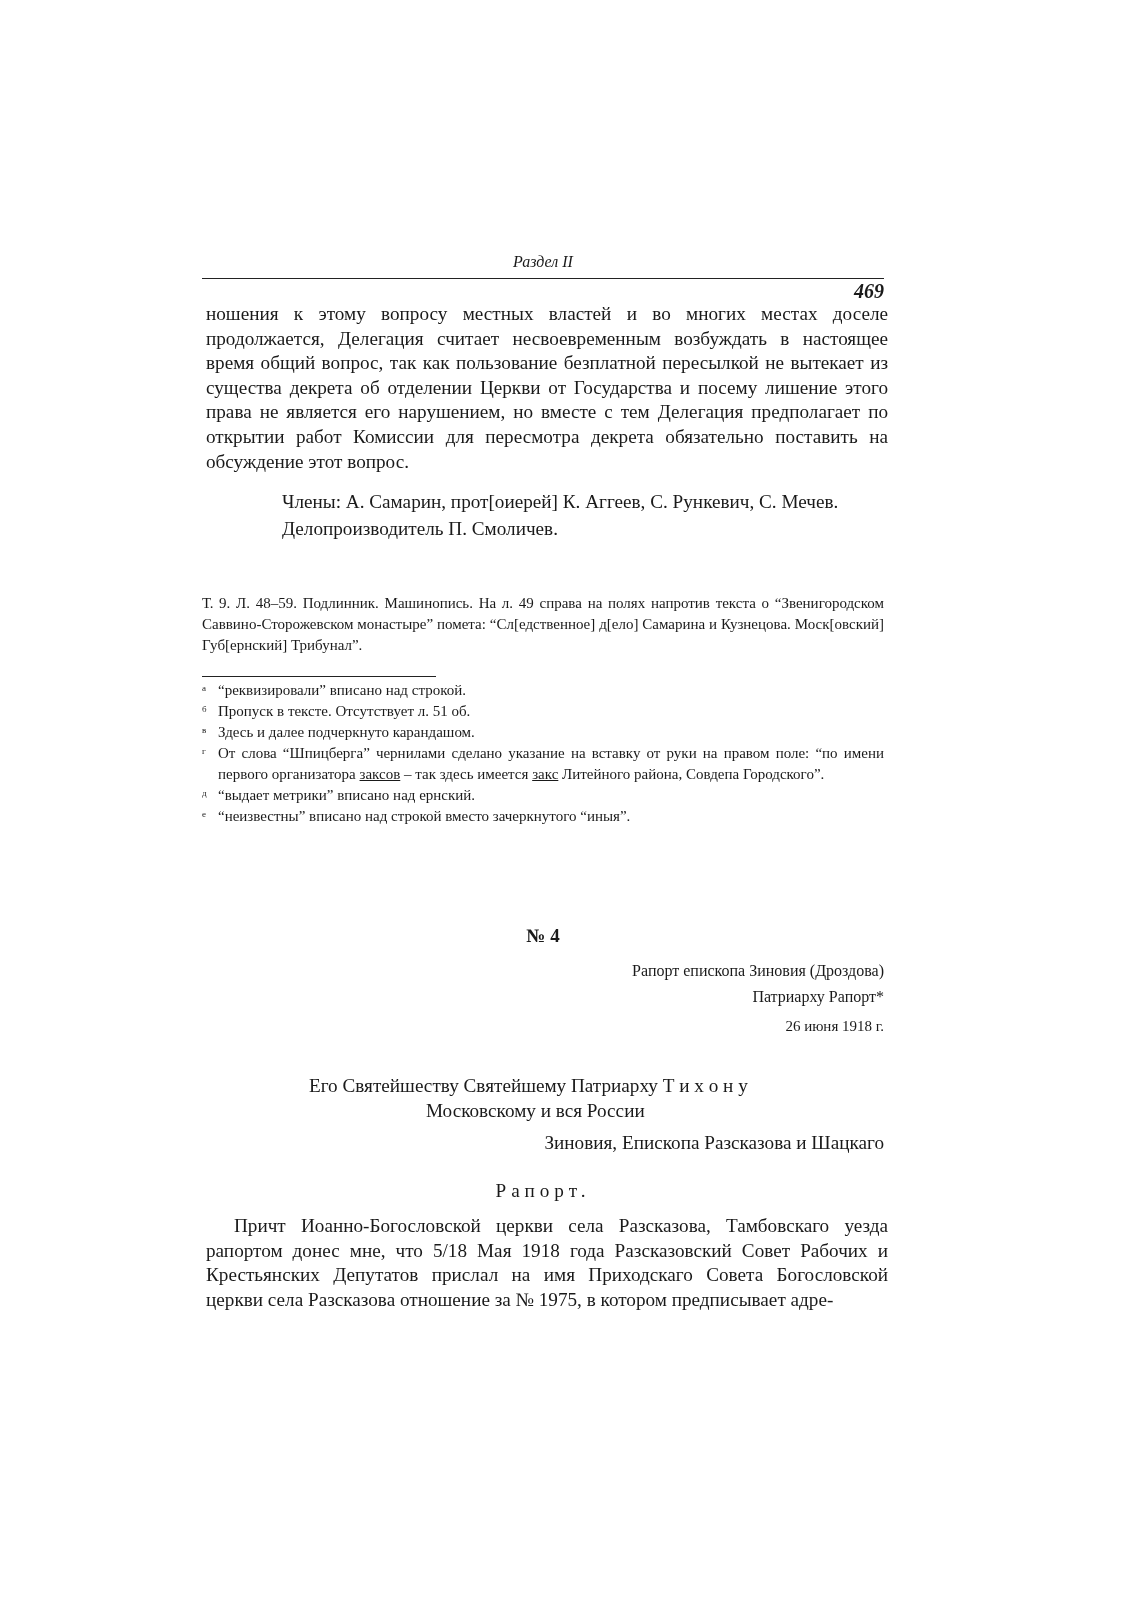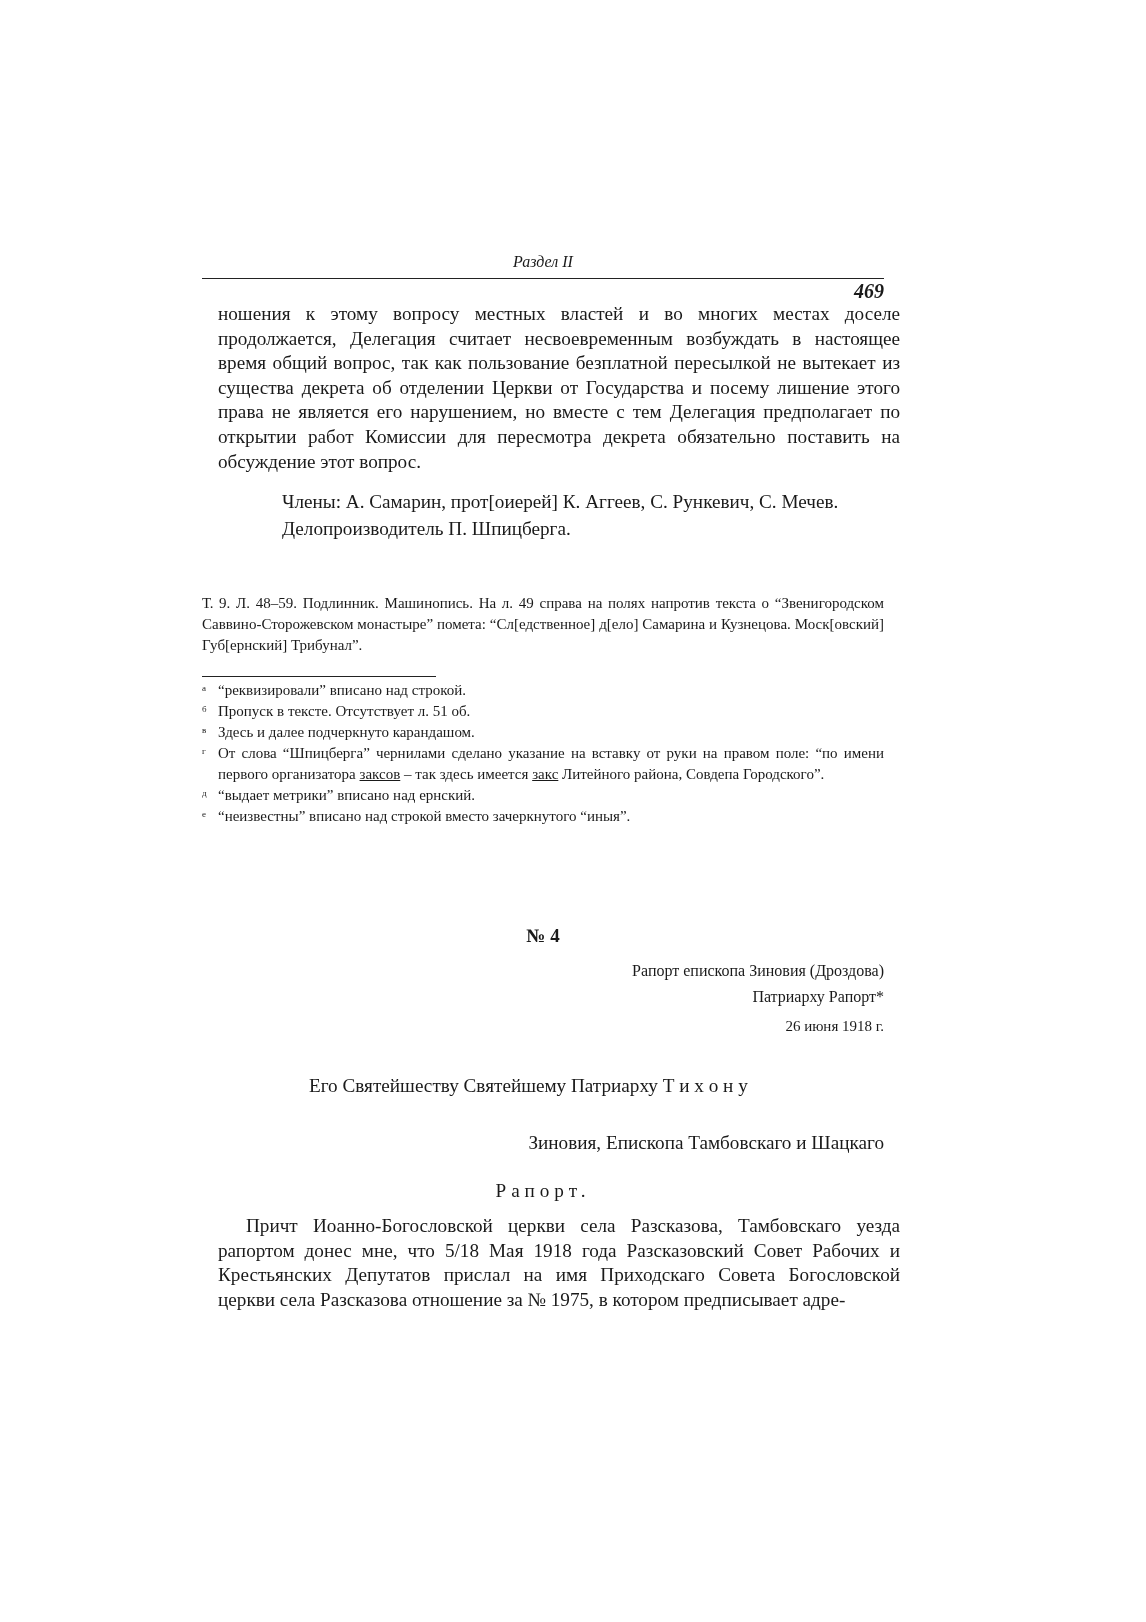--- a/index.html
+++ b/index.html
@@ -4,21 +4,21 @@
 <style>
   html, body { margin: 0; padding: 0; background: #ffffff; }
   body { width: 1146px; height: 1622px; position: relative; overflow: hidden;
          font-family: "Liberation Serif", "DejaVu Serif", serif; color: #1a1a1a; }
   .page { position: absolute; left: 202px; top: 0; width: 682px; }
   .running-head { position: absolute; top: 251px; left: 0; width: 682px; height: 26px; }
   .running-title { position: absolute; left: 0; width: 682px; text-align: center; top: 2px;
                    font-style: italic; font-size: 16px; }
   .page-number { position: absolute; right: 0; top: 0; font-style: italic; font-weight: bold; font-size: 20px; margin-top: 29px; }
   .head-rule { position: absolute; top: 278px; left: 0; width: 682px; height: 0; border-top: 1.5px solid #222; }
-  .body-text { position: absolute; left: 16px; width: 682px; font-size: 19.2px; line-height: 24.6px; text-align: justify; }
+  .body-text { position: absolute; left: 4px; width: 682px; font-size: 19.2px; line-height: 24.6px; text-align: justify; }
   .body-text p { margin: 0; }
   .cont { top: 302px; }
   .signatures { position: absolute; top: 488px; left: 80px; font-size: 19.2px; line-height: 27px; }
   .signatures div { white-space: nowrap; }
   .source-note { position: absolute; top: 593px; left: 0; width: 682px; font-size: 15px; line-height: 21px; text-align: justify; }
   .fn-rule { position: absolute; top: 676px; left: 0; width: 234px; border-top: 1.5px solid #222; }
   .footnotes { position: absolute; top: 680px; left: 0; width: 682px; font-size: 15px; line-height: 21px; }
   .fn { position: relative; padding-left: 16px; text-align: justify; }
   .fn-mark { position: absolute; left: 0; top: -2px; font-size: 9px; }
   .u { text-decoration: underline; }
@@ -42,21 +42,21 @@
     <span class="page-number">469</span>
   </div>
   <div class="head-rule"></div>
 
   <div class="body-text cont">
     <p>ношения к этому вопросу местных властей и во многих местах доселе продолжается, Делегация считает несвоевременным возбуждать в настоящее время общий вопрос, так как пользование безплатной пересылкой не вытекает из существа декрета об отделении Церкви от Государства и посему лишение этого права не является его нарушением, но вместе с тем Делегация предполагает по открытии работ Комиссии для пересмотра декрета обязательно поставить на обсуждение этот вопрос.</p>
   </div>
 
   <div class="signatures">
     <div>Члены: А. Самарин, прот[оиерей] К.  Аггеев, С. Рункевич, С. Мечев.</div>
-    <div>Делопроизводитель П. Шпицберга.</div>
+    <div>Делопроизводитель П. Смоличев.</div>
   </div>
 
   <div class="source-note">Т.  9. Л. 48–59. Подлинник. Машинопись. На л. 49 справа на полях напротив текста о “Звенигородском Саввино-Сторожевском монастыре” помета: “Сл[едственное] д[ело] Самарина и Кузнецова. Моск[овский] Губ[ернский] Трибунал”.</div>
 
   <div class="fn-rule"></div>
   <div class="footnotes">
     <div class="fn">
       <span class="fn-mark">а</span>
       <span>“реквизировали” вписано над строкой.</span>
     </div>
@@ -84,20 +84,21 @@
 
   <div class="doc-number">№  4</div>
   <div class="doc-title">
     <div>Рапорт епископа Зиновия (Дроздова)</div>
     <div>Патриарху Рапорт*</div>
   </div>
   <div class="doc-date">26 июня 1918 г.</div>
 
   <div class="address">
     <div class="addr1">Его Святейшеству Святейшему Патриарху Т и х о н у</div>
+    <div class="addr2">Московскому и вся России</div>
   </div>
-  <div class="sender">Зиновия, Епископа Тамбовскаго и Шацкаго</div>
+  <div class="sender">Зиновия, Епископа Разсказова и Шацкаго</div>
   <div class="rapport-title">Рапорт.</div>
 
   <div class="body-text main">
     <p>Причт Иоанно-Богословской церкви села Разсказова, Тамбовскаго уезда рапортом донес мне, что 5/18 Мая 1918 года Разсказовский Совет Рабочих и Крестьянских Депутатов прислал на имя Приходскаго Совета Богословской церкви села Разсказова отношение за №  1975, в котором предписывает адре-</p>
   </div>
 </div>
 
 </body></html>

